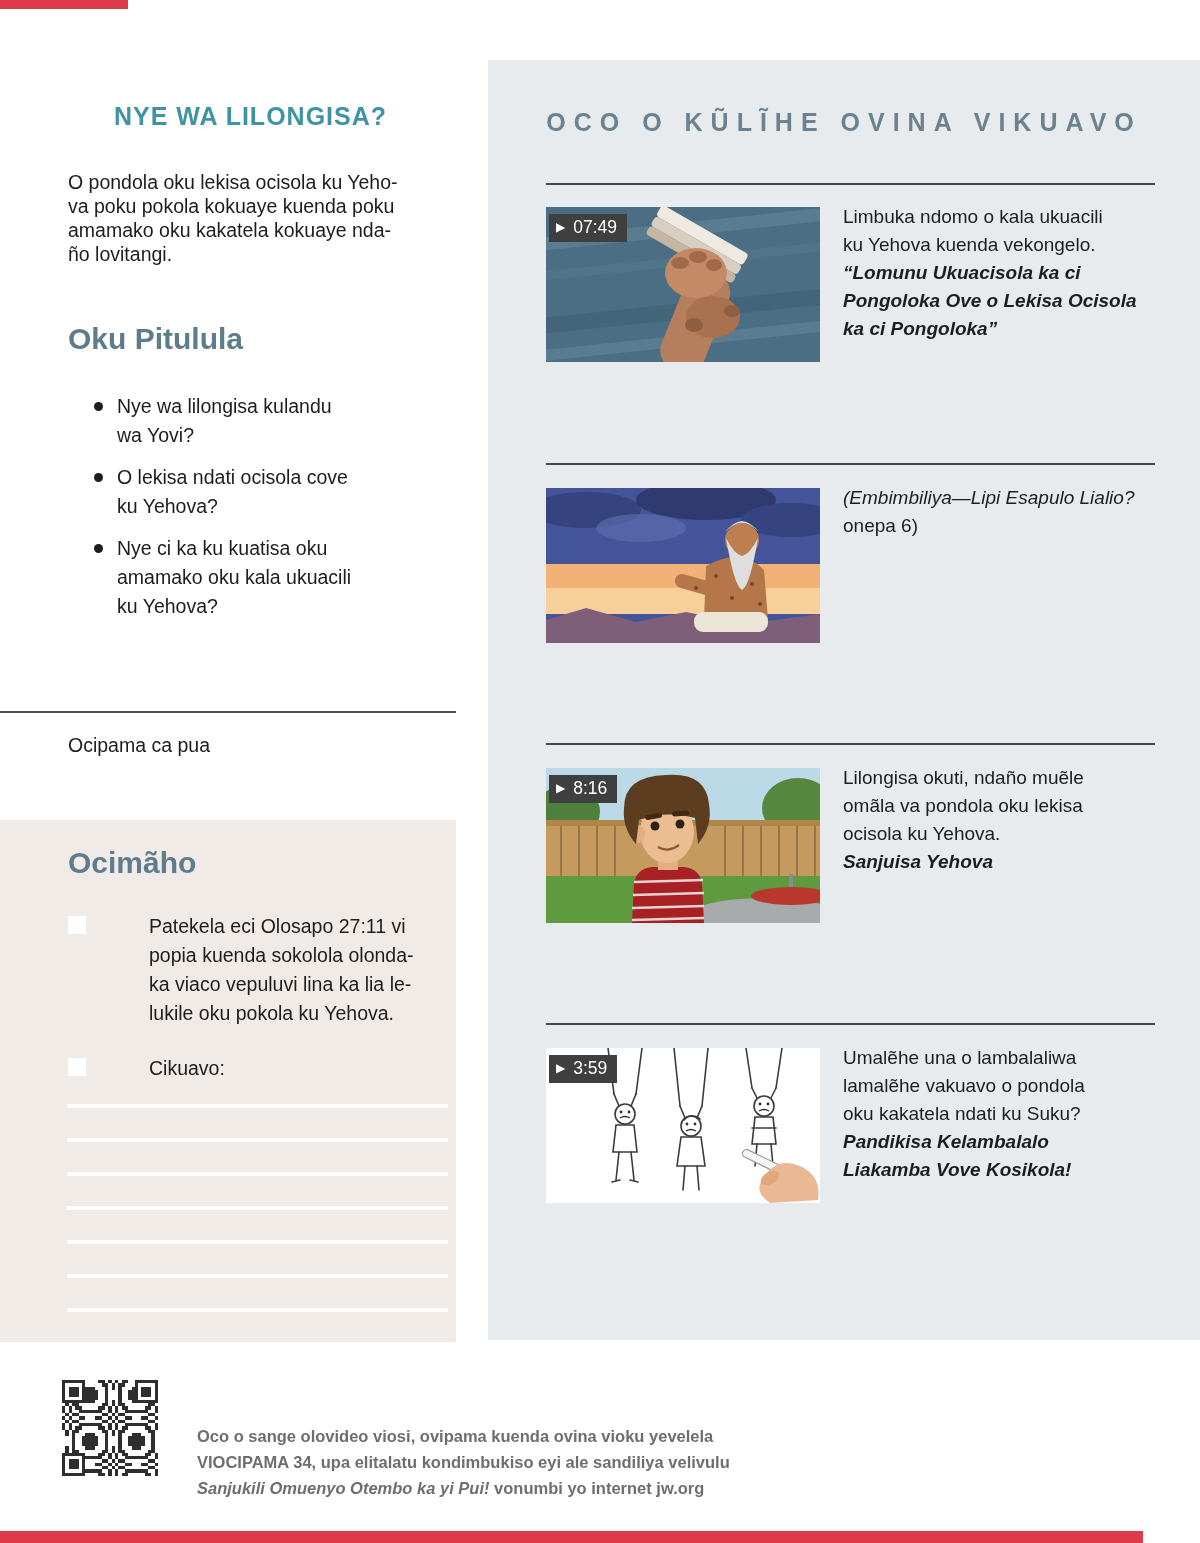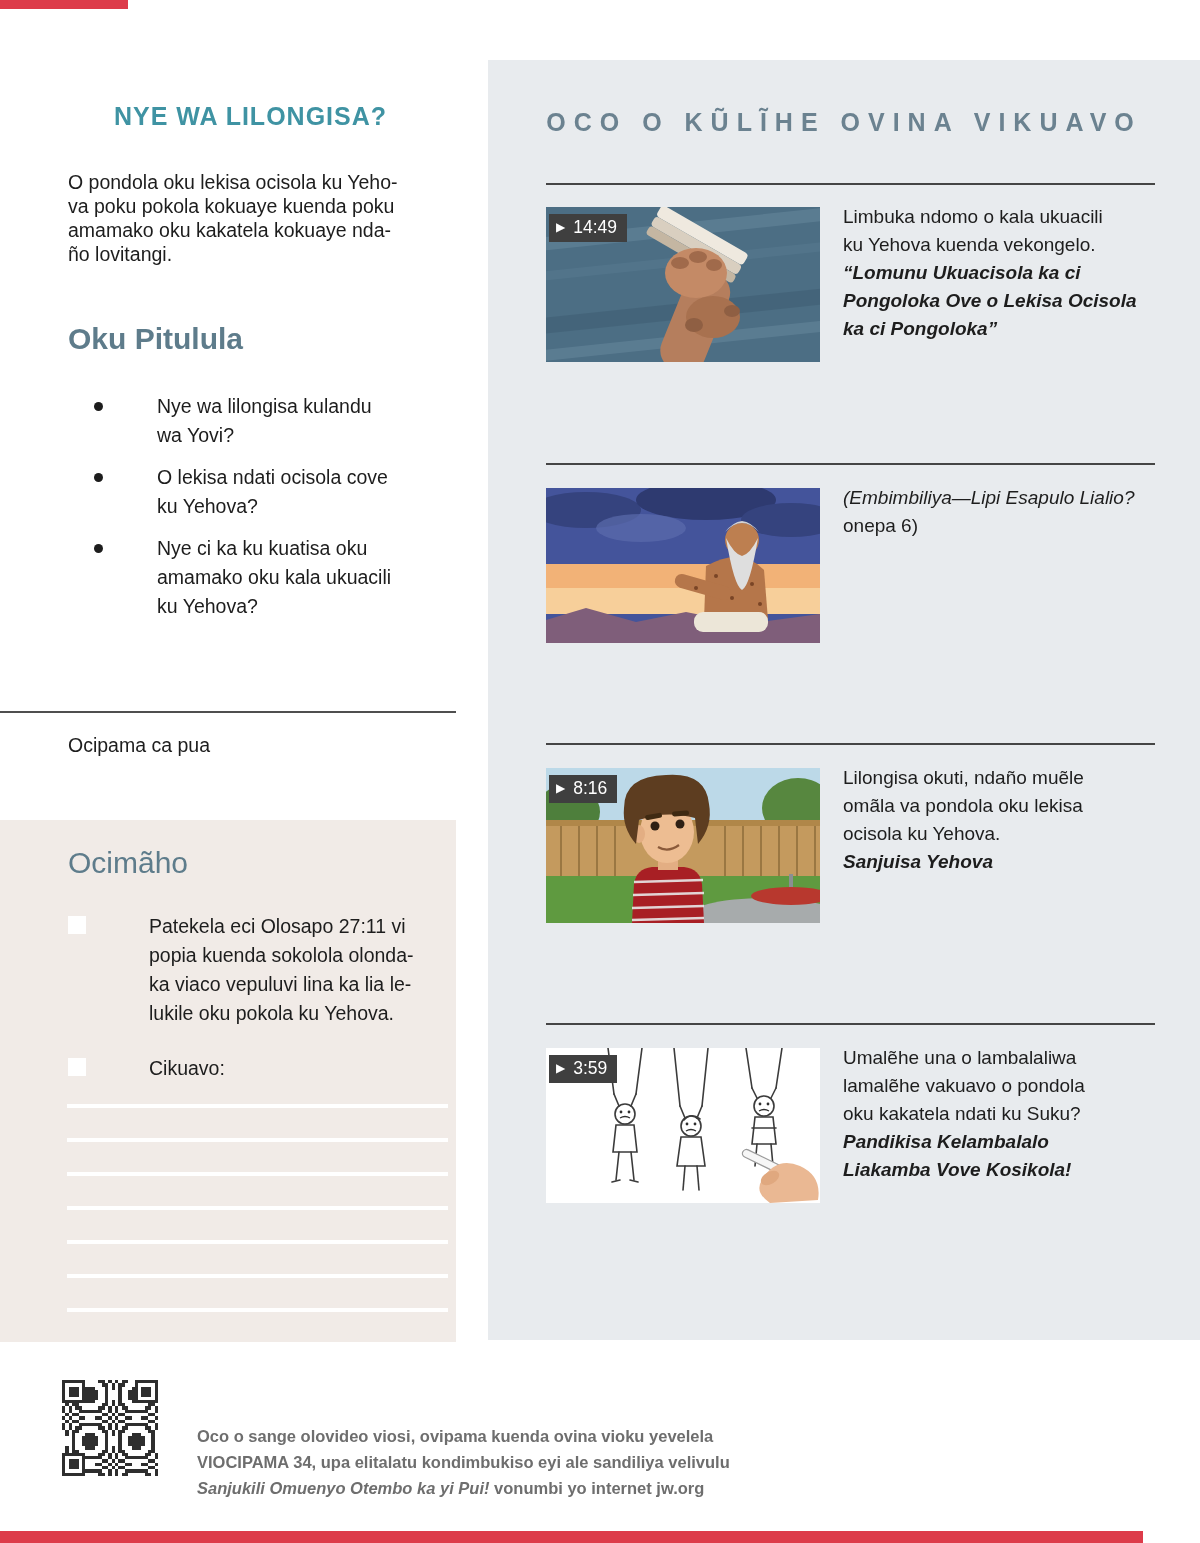--- a/index.html
+++ b/index.html
@@ -11,27 +11,27 @@
   
   .red-top{left:0;top:0;width:128px;height:9px;background:#dd3b4a;}
   .red-bottom{left:0;top:1531px;width:1143px;height:12px;background:#dd3b4a;}
 
   
   .l-title{left:68px;top:102px;width:400px;font-size:25px;font-weight:bold;
            letter-spacing:1px;color:#3f93a3;margin-left:46px;}
   .l-intro{left:68px;top:170px;width:400px;font-size:19.5px;line-height:24px;}
   .l-subhead{left:68px;top:322px;width:400px;font-size:30px;font-weight:bold;color:#5e7c8b;}
   .bullets{left:94px;top:392px;width:370px;}
-  .bullet-row{display:flex;margin-bottom:13px;gap:40px;}
+  .bullet-row{display:flex;margin-bottom:13px;}
   .bullet-dot{width:9px;height:9px;border-radius:50%;background:#1d1d1d;margin:10px 14px 0 0;flex:0 0 auto;}
   .bullet-text{font-size:19.5px;line-height:29px;}
   .l-divider{left:0;top:711px;width:456px;height:2px;background:#4f4f4f;}
   .l-song{left:68px;top:734px;width:380px;font-size:19.5px;}
   .note-box{left:0;top:820px;width:456px;height:522px;background:#f1ebe7;}
-  .g-head{position:absolute;left:68px;top:26px;font-size:30px;font-weight:normal;color:#5e7c8b;}
+  .g-head{position:absolute;left:68px;top:26px;font-size:30px;font-weight:bold;color:#5e7c8b;}
   .g-item{position:absolute;left:68px;display:flex;width:370px;gap:48px;}
   .g-item-1{top:92px;} .g-item-2{top:234px;}
   .g-check{width:18px;height:18px;background:#ffffff;margin:4px 15px 0 0;flex:0 0 auto;}
   .g-text{font-size:19.5px;line-height:29px;}
   .w-line{position:absolute;left:67px;width:381px;height:4px;background:#ffffff;}
 
   
   .panel{left:488px;top:60px;width:844px;height:1280px;background:#e8ebee;}
   .p-head{position:absolute;left:0;top:48px;width:712px;text-align:center;font-size:25px;
           font-weight:bold;letter-spacing:8px;color:#6b8290;}
@@ -139,21 +139,21 @@
           <ellipse cx="150" cy="66" rx="31" ry="25" fill="#c48a66"></ellipse>
           <ellipse cx="134" cy="56" rx="9" ry="6" fill="#a06a4b"></ellipse>
           <ellipse cx="152" cy="50" rx="9" ry="6" fill="#a06a4b"></ellipse>
           <ellipse cx="168" cy="58" rx="8" ry="6" fill="#a06a4b"></ellipse>
           <ellipse cx="167" cy="110" rx="27" ry="21" fill="#a8714f"></ellipse>
           <ellipse cx="148" cy="118" rx="9" ry="7" fill="#8f5f43"></ellipse>
           <ellipse cx="186" cy="104" rx="8" ry="6" fill="#8f5f43"></ellipse>
         </svg>
         <div class="badge">
           <span class="play">▶</span>
-          <span>14:49</span>
+          <span>07:49</span>
         </div>
       </div>
       <div class="etext">
         <div class="desc preline">Limbuka ndomo o kala ukuacili
 ku Yehova kuenda vekongelo.</div>
         <div class="etitle ital preline">“Lomunu Ukuacisola ka ci
 Pongoloka Ove o Lekisa Ocisola
 ka ci Pongoloka”</div>
       </div>
     </div>

